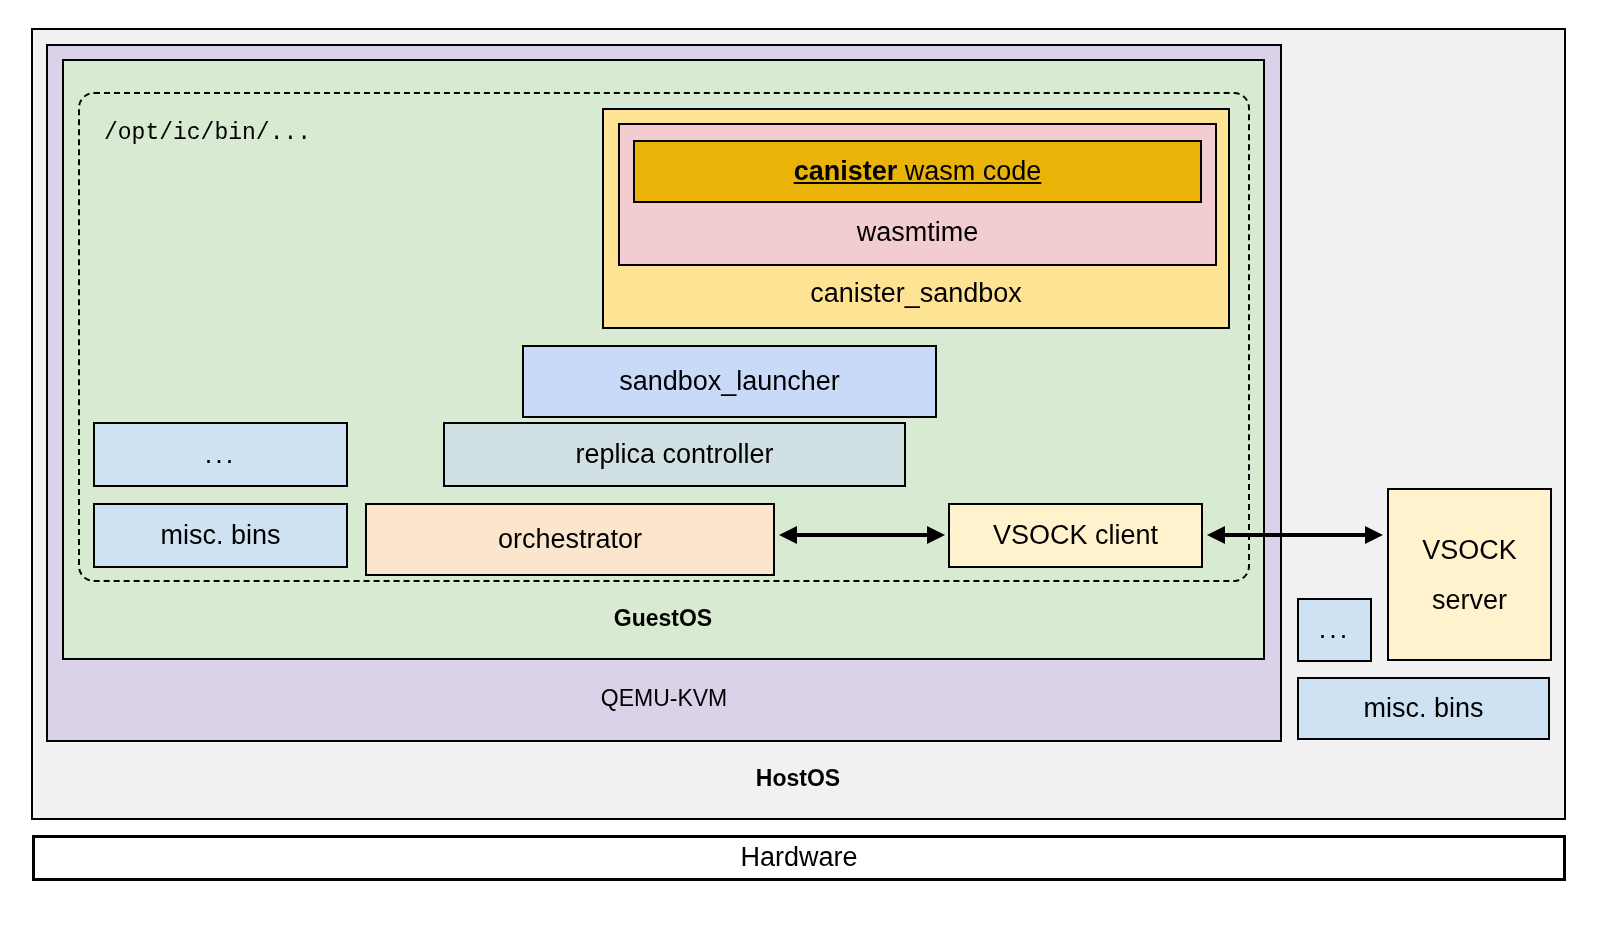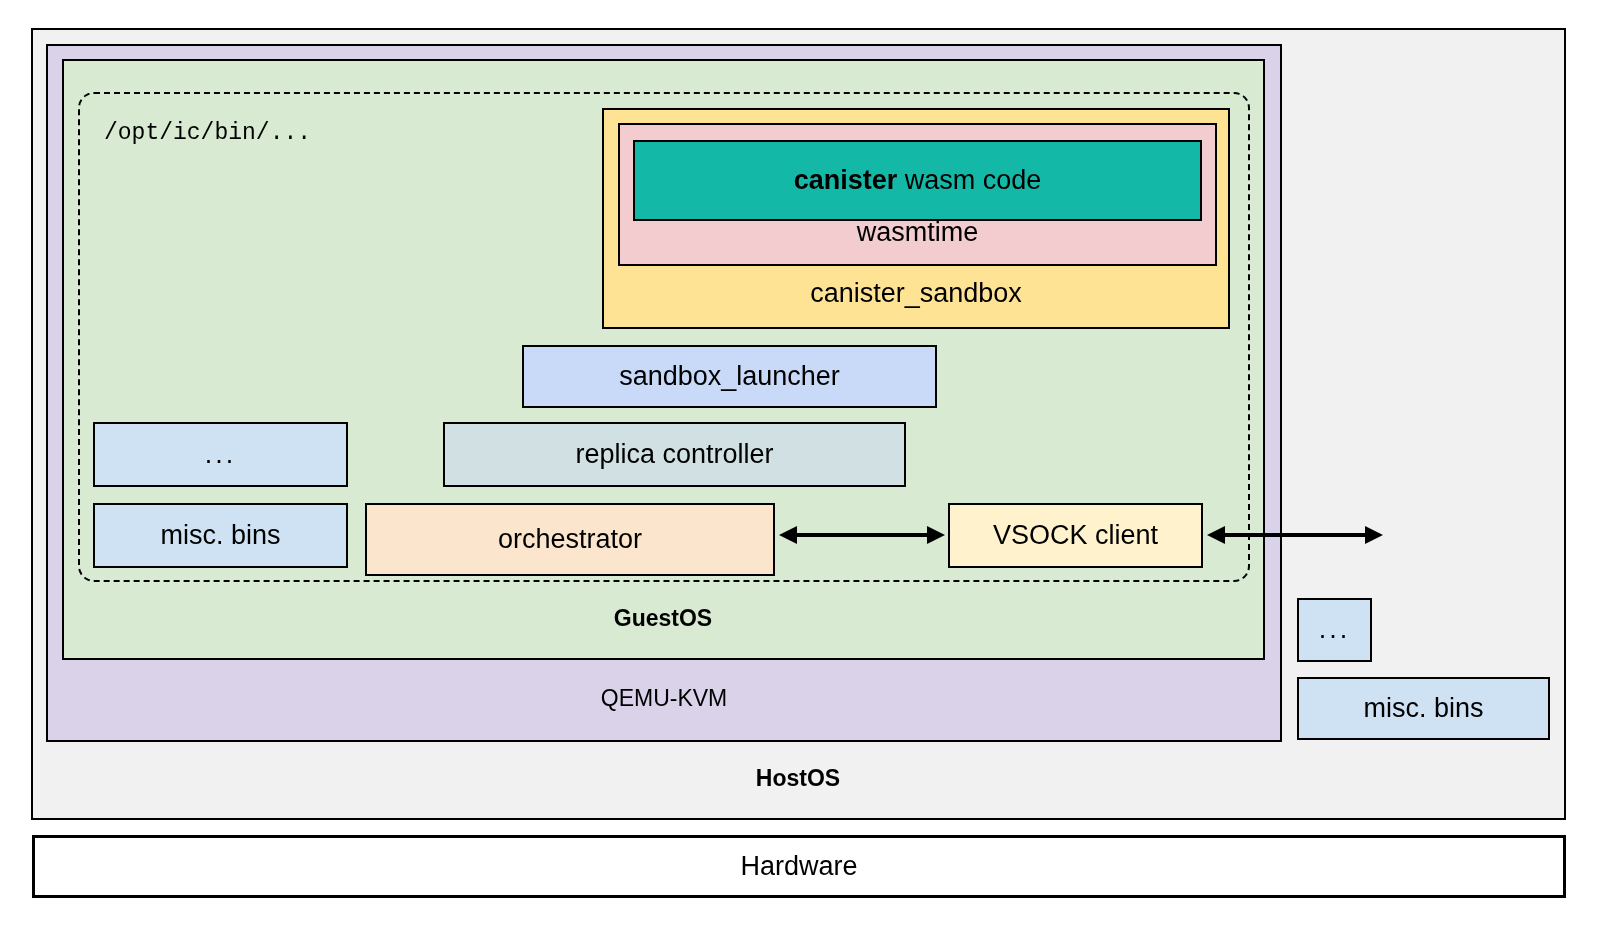--- a/index.html
+++ b/index.html
@@ -37,25 +37,25 @@
   <div class="abs mono" style="left:104px;top:120px;">/opt/ic/bin/...</div>
 
   <div class="abs layer" style="left: 602px; top: 108px; width: 628px; height: 221px; background-color: rgb(255, 227, 148);">
     <div class="abs" style="left:0;bottom:0;width:100%;height:68px;display:flex;align-items:center;justify-content:center;font-size:27px;border-radius:17px;">canister_sandbox</div>
   </div>
 
   <div class="abs layer" style="left: 618px; top: 123px; width: 599px; height: 143px; background-color: rgb(242, 204, 206);">
     <div class="abs" style="left:0;bottom:0;width:100%;height:64px;display:flex;align-items:center;justify-content:center;font-size:27px;margin-top:44px;">wasmtime</div>
   </div>
 
-  <div class="abs box" style="left: 633px; top: 140px; width: 569px; height: 81px; background-color: #14b8a6;">
+  <div class="abs box" style="left: 633px; top: 140px; width: 569px; height: 63px; background-color: #eab308; text-decoration: underline;">
     <span style="white-space:pre;"><b class="bold">canister</b><span> wasm code</span></span>
   </div>
 
-  <div class="abs box" style="left: 522px; top: 345px; width: 415px; height: 63px; background-color: rgb(201, 218, 248);">
+  <div class="abs box" style="left: 522px; top: 345px; width: 415px; height: 73px; background-color: rgb(201, 218, 248);">
     <span>sandbox_launcher</span>
   </div>
 
   <div class="abs box dots" style="left: 93px; top: 422px; width: 255px; height: 65px; background-color: rgb(207, 226, 243);">
     <span>...</span>
   </div>
 
   <div class="abs box" style="left: 443px; top: 422px; width: 463px; height: 65px; background-color: rgb(208, 224, 227);">
     <span>replica controller</span>
   </div>
@@ -72,28 +72,32 @@
     <span>VSOCK client</span>
   </div>
 
   <div class="arrow" style="left:796px;top:533px;width:132px;"></div>
   <div class="arrow" style="left:1224px;top:533px;width:142px;"></div>
 
   <div class="layer-label bold" style="left:663px;top:605px;">GuestOS</div>
 
   <div class="layer-label" style="left:664px;top:685px;text-align:right;">QEMU-KVM</div>
 
+  <div class="abs box twoline" style="left: 1387px; top: 488px; width: 165px; height: 173px; background-color: rgb(255, 242, 204);">
+    <span>VSOCK</span>
+    <span>server</span>
+  </div>
 
   <div class="abs box dots" style="left: 1297px; top: 598px; width: 75px; height: 64px; background-color: rgb(207, 226, 243);">
     <span>...</span>
   </div>
 
   <div class="abs box" style="left: 1297px; top: 677px; width: 253px; height: 63px; background-color: rgb(207, 226, 243);">
     <span>misc. bins</span>
   </div>
 
   <div class="layer-label bold" style="left:798px;top:765px;">HostOS</div>
 
-  <div class="abs box" style="left: 32px; top: 835px; width: 1534px; height: 63px; border-width: 3px; background-color: rgb(255, 255, 255);">
+  <div class="abs box" style="left: 32px; top: 835px; width: 1534px; height: 46px; border-width: 3px; background-color: rgb(255, 255, 255);">
     <span>Hardware</span>
   </div>
 
 </div>
 
 </body></html>

